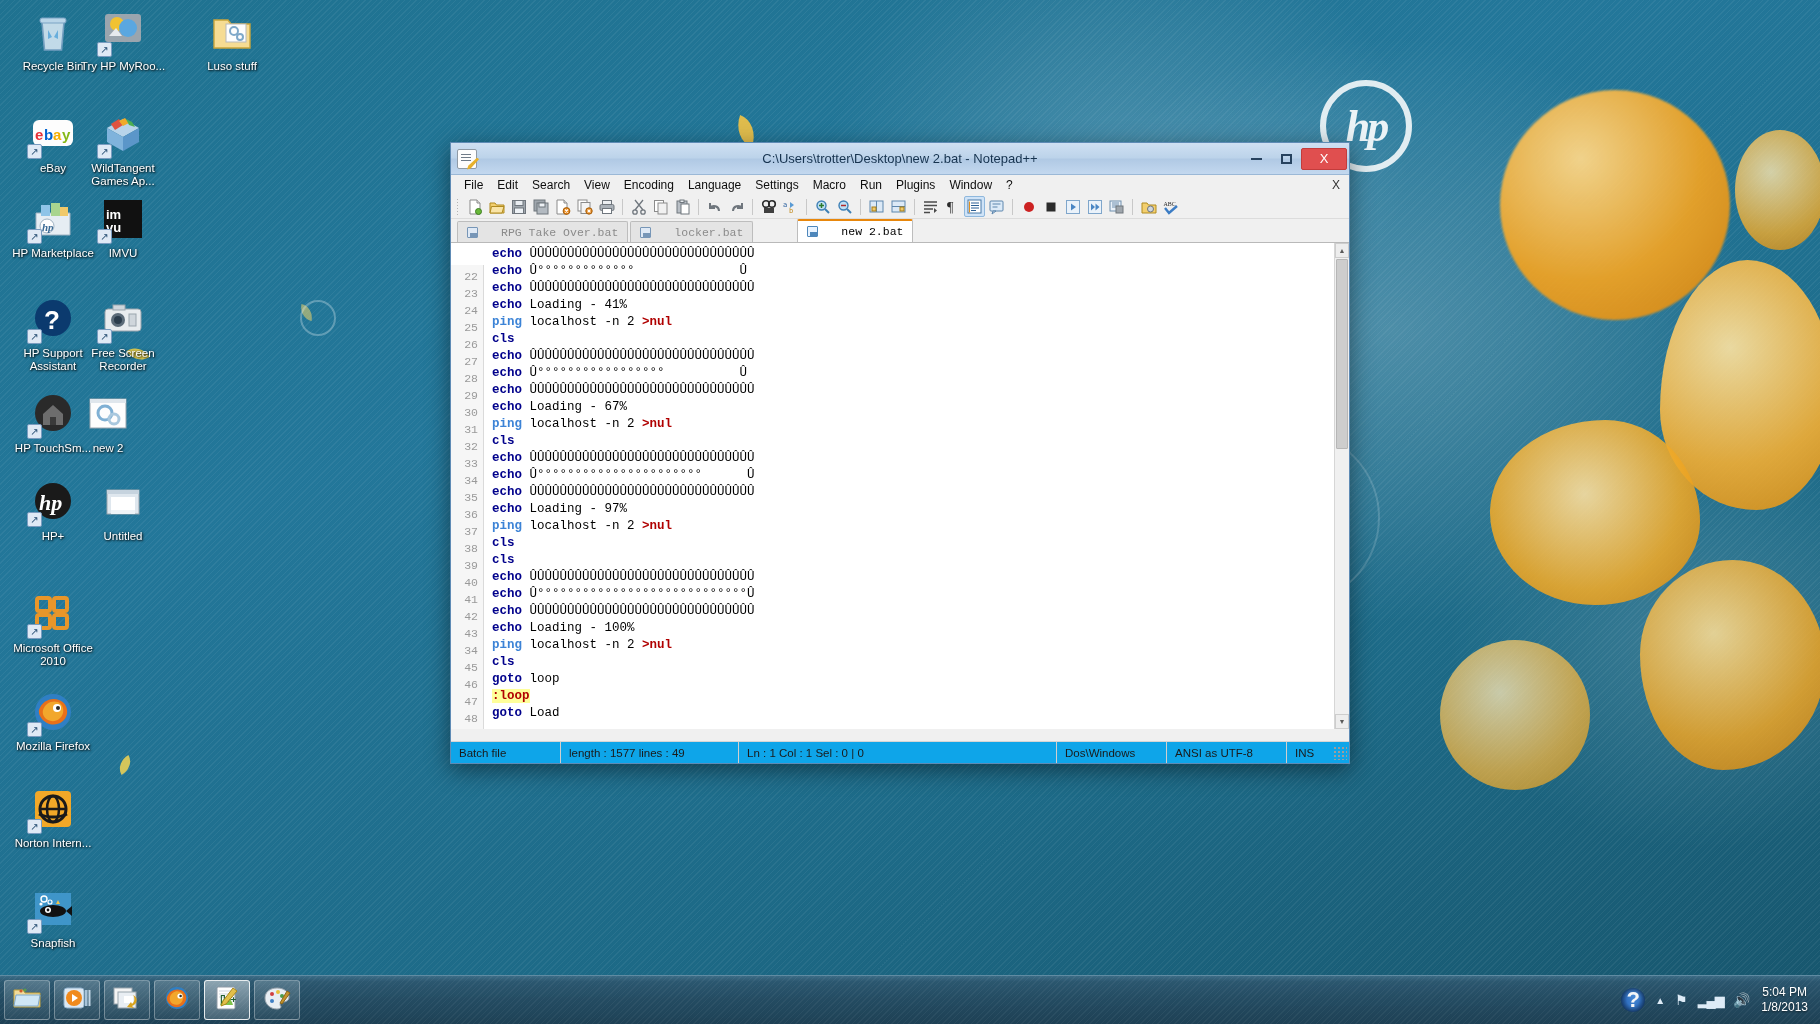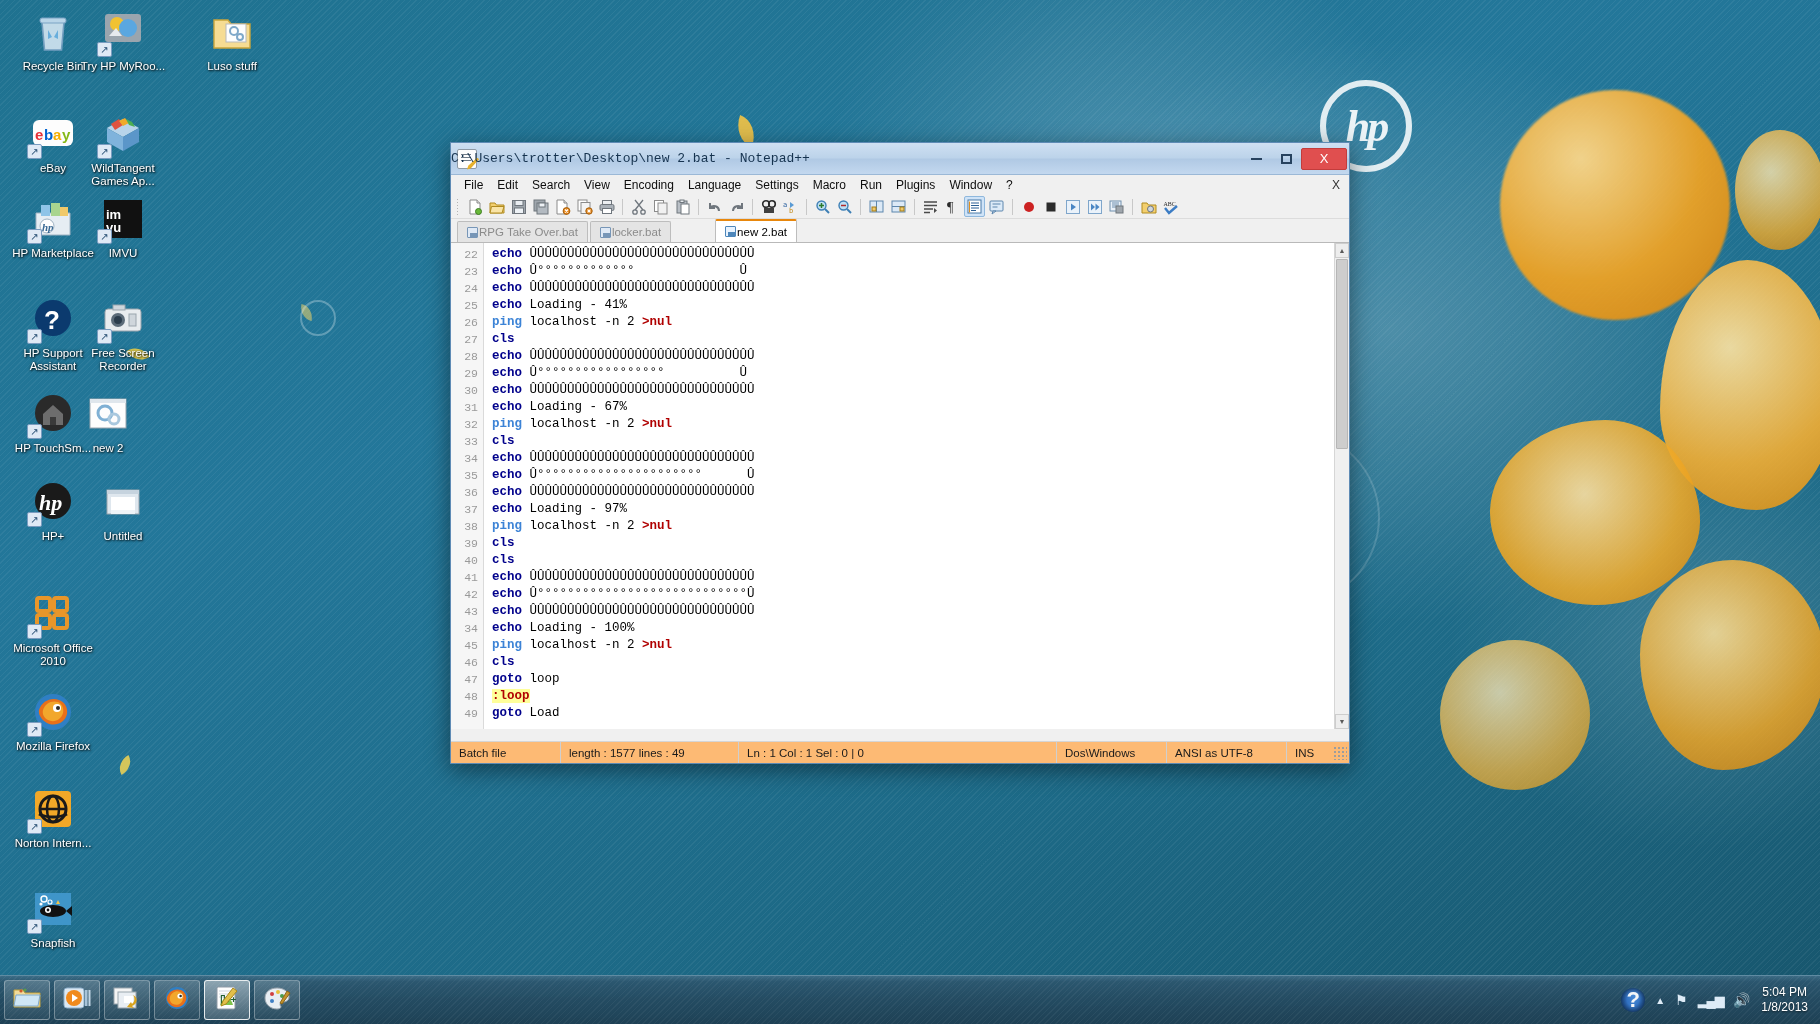--- a/index.html
+++ b/index.html
@@ -104,22 +104,22 @@
   #title-icon:before{
     content:""; position:absolute; left:3px; top:4px; width:10px; height:1.5px;
     background:#6f7b88; box-shadow:0 3px 0 #6f7b88, 0 6px 0 #6f7b88;
   }
   #title-icon:after{
     content:""; position:absolute; right:-3px; bottom:-2px; width:12px; height:12px;
     background:linear-gradient(135deg,#f5c542,#d79a12);
     clip-path:polygon(85% 0,100% 15%,30% 92%,0 100%,10% 68%);
   }
   #title-text{
-    position:absolute; left:0; right:0; text-align:left;
-    font-size:13px; color:#16334f; pointer-events:none;font-family:Liberation Mono, monospace;
+    position:absolute; left:0; right:0; text-align:center;
+    font-size:13px; color:#16334f; pointer-events:none;
   }
   .wbtn{
     width:30px; height:22px; display:flex; align-items:center; justify-content:center;
     font-size:12px; color:#27425e; position:relative; z-index:2;
   }
   #wbtns{ margin-left:auto; display:flex; align-items:center; padding-right:2px; }
   #btn-close{ width:46px; height:22px; background:#e04f4f; color:#fff;
     border:1px solid #c33c3c; border-radius:2px; font-size:13px; }
   .wbtn .mn{ display:block; width:11px; height:2px; background:#27425e; }
   .wbtn .mx{ display:block; width:11px; height:10px; border:2px solid #27425e; }
@@ -142,35 +142,35 @@
   .tb.active{ background:#cfe3f7; border:1px solid #8fb8dd; }
   #grip{ width:4px; height:18px; margin-right:3px;
     background-image:radial-gradient(circle, #b4b4b4 1px, transparent 1px);
     background-size:3px 3px; }
 
   #tabbar{
     height:24px; background:#f0f0f0; display:flex; align-items:flex-end;
     padding-left:6px; border-bottom:1px solid #b9b9b9;
   }
   .tab{
-    height:21px; display:flex; align-items:center; gap:1px;
+    height:21px; display:flex; align-items:center; gap:23px;
     padding:0 9px; font-size:11.5px; color:#8b8b8b;
     background:#e4e4e4; border:1px solid #bdbdbd; border-bottom:none;
-    margin-right:2px; border-radius:2px 2px 0 0;
+    margin-right:2px; border-radius:2px 2px 0 0;font-family:Liberation Mono, monospace;
   }
   .tab.sel{ background:#fff; color:#000; border-top:2px solid #e8870c; height:23px;margin-left:42px; }
   .tabicon{ width:11px; height:11px; background:#dfe9f5; border:1px solid #7796b7; border-radius:1px; position:relative; flex:none;}
   .tabicon:after{ content:""; position:absolute; left:2px; top:5px; width:7px; height:4px; background:#7796b7;}
   .tab.sel .tabicon{ background:#e8f3ff; border-color:#4e87bb;}
   .tab.sel .tabicon:after{ background:#4e87bb;}
 
   #editorwrap{ flex:1; display:flex; background:#fff; position:relative; overflow:hidden; }
   #gutter{
     width:33px; background:#f6f6f6; border-right:1px solid #dadada;
-    text-align:right; padding-top:3px; flex:none;
+    text-align:right; padding-top:3px; flex:none;margin-top:22px;
   }
   #gutter div{
     font-family:"Liberation Mono", monospace; font-size:11.5px;
     color:#9a9a9a; line-height:17px; padding-right:5px;
   }
   #codearea{
     flex:1; padding-top:3px; padding-left:8px; overflow:hidden;
     font-family:"Liberation Mono", monospace; font-size:12.5px; line-height:17px;
     white-space:pre; color:#000;
   }
@@ -182,21 +182,21 @@
     width:15px; background:#f0f0f0; border-left:1px solid #d6d6d6;
     flex:none; position:relative;
   }
   .sbtn{ height:15px; background:#ededed; border:1px solid #cdcdcd;
     display:flex; align-items:center; justify-content:center; font-size:7px; color:#5a5a5a;}
   #sthumb{ position:absolute; left:1px; right:1px; top:16px; height:190px;
     background:#cdcdcd; border:1px solid #b6b6b6; border-radius:1px; }
   #sbot{ position:absolute; left:0; right:0; bottom:0; }
 
   #statusbar{
-    height:22px; background:#fdba74; border-top:1px solid #d5d5d5;
+    height:22px; background:#0ea5e9; border-top:1px solid #d5d5d5;
     display:flex; align-items:center; font-size:11.5px; color:#1a1a1a;margin-top:12px;
   }
   .sf{ height:100%; display:flex; align-items:center; padding:0 8px;
        border-right:1px solid #cfcfcf; }
   .sf.grow{ flex:1; }
   #resize-grip{ width:14px; height:14px; margin-left:auto; margin-right:2px;
     background-image:radial-gradient(circle, #9d9d9d 1px, transparent 1px);
     background-size:4px 4px; }
 
   

